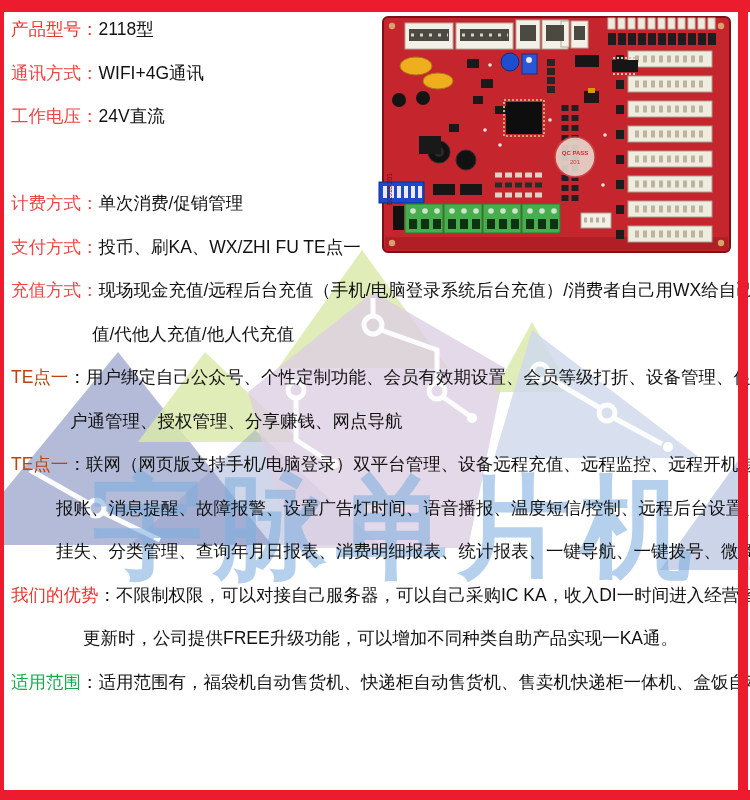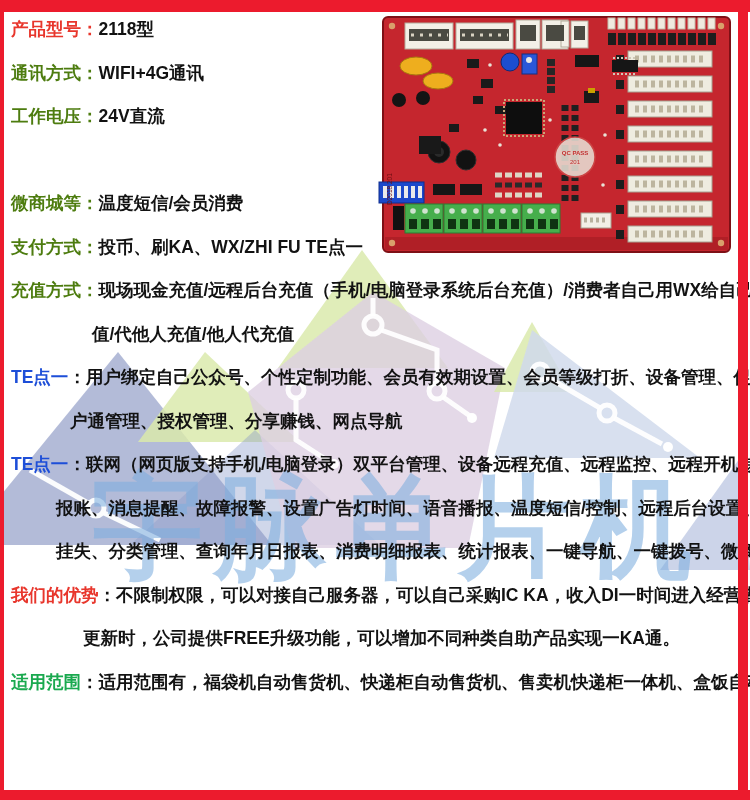--- a/index.html
+++ b/index.html
@@ -8,26 +8,26 @@
   
   .frame{position:absolute;background:#ec1b2d;z-index:5;}
   #f-top{left:0;top:0;width:750px;height:12px;}
   #f-left{left:0;top:0;width:4px;height:793px;}
   #f-right{left:738px;top:0;width:10px;height:800px;}
   #f-bottom{left:0;top:790px;width:750px;height:10px;}
   
   .wm{position:absolute;left:0;top:0;z-index:1;}
   .pcb{position:absolute;left:375px;top:5px;z-index:2;}
   
-  .line{position:absolute;left:11px;white-space:nowrap;z-index:3;font-weight:700;
+  .line{position:absolute;left:11px;white-space:nowrap;z-index:3;font-weight:400;
         font-size:17.5px;line-height:22px;color:#121212;letter-spacing:0px;}
   .lab[data-color="red"]{color:#e8362c;}
-  .lab[data-color="blue"]{color:#1d4ed8;margin-top:8px;}
+  .lab[data-color="blue"]{color:#c2410c;margin-top:8px;}
   .lab[data-color="green"]{color:#1aa94f;}
-  .lab[data-color="black"]{color:#4d7c0f;}
+  .lab[data-color="black"]{color:#ef4444;}
   .l0{top:18px}.l1{top:62px}.l2{top:105px}.l3{top:149px}.l4{top:192px}.l5{top:236px}
   .l6{top:279px}.l7{top:323px;left:92px}.l8{top:366px}.l9{top:410px;left:70px}
   .l10{top:453px}.l11{top:497px;left:56px}.l12{top:540px;left:56px}.l13{top:584px}
   .l14{top:627px;left:83px}.l15{top:671px}.l16{top:714px}
 </style>
 </head>
 <body>
 
 <div class="page">
 
@@ -254,21 +254,21 @@
         <circle cx="175" cy="115" r="1.8"></circle>
       <circle cx="230" cy="130" r="1.8"></circle>
         <circle cx="228" cy="180" r="1.8"></circle>
         <circle cx="110" cy="125" r="1.8"></circle>
     </g>
   </svg>
 
   <div class="line l0"><span class="lab" data-color="red">产品型号：</span><span>2118型</span></div>
   <div class="line l1"><span class="lab" data-color="black">通讯方式：</span><span>WIFI+4G通讯</span></div>
   <div class="line l2"><span class="lab" data-color="black">工作电压：</span><span>24V直流</span></div>
-  <div class="line l4"><span class="lab" data-color="black">微商城等：</span><span>温度短信/会员消费</span></div>
+  <div class="line l4"><span class="lab" data-color="black">计费方式：</span><span>单次消费/促销管理</span></div>
   <div class="line l5"><span class="lab" data-color="black">支付方式：</span><span>投币、刷KA、WX/ZHI FU TE点一</span></div>
   <div class="line l6"><span class="lab" data-color="black">充值方式：</span><span>现场现金充值/远程后台充值（手机/电脑登录系统后台充值）/消费者自己用WX给自己充</span></div>
   <div class="line l7"><span class="lab" data-color="black"></span><span>值/代他人充值/他人代充值</span></div>
   <div class="line l8"><span class="lab" data-color="blue">TE点一</span><span>：用户绑定自己公众号、个性定制功能、会员有效期设置、会员等级打折、设备管理、促销管理、商</span></div>
   <div class="line l9"><span class="lab" data-color="black"></span><span>户通管理、授权管理、分享赚钱、网点导航</span></div>
   <div class="line l10"><span class="lab" data-color="blue">TE点一</span><span>：联网（网页版支持手机/电脑登录）双平台管理、设备远程充值、远程监控、远程开机/锁机、短信</span></div>
   <div class="line l11"><span class="lab" data-color="black"></span><span>报账、消息提醒、故障报警、设置广告灯时间、语音播报、温度短信/控制、远程后台设置、充值、</span></div>
   <div class="line l12"><span class="lab" data-color="black"></span><span>挂失、分类管理、查询年月日报表、消费明细报表、统计报表、一键导航、一键拨号、微商城等。</span></div>
   <div class="line l13"><span class="lab" data-color="red">我们的优势</span><span>：不限制权限，可以对接自己服务器，可以自己采购IC KA，收入DI一时间进入经营者账户，系统</span></div>
   <div class="line l14"><span class="lab" data-color="black"></span><span>更新时，公司提供FREE升级功能，可以增加不同种类自助产品实现一KA通。</span></div>

